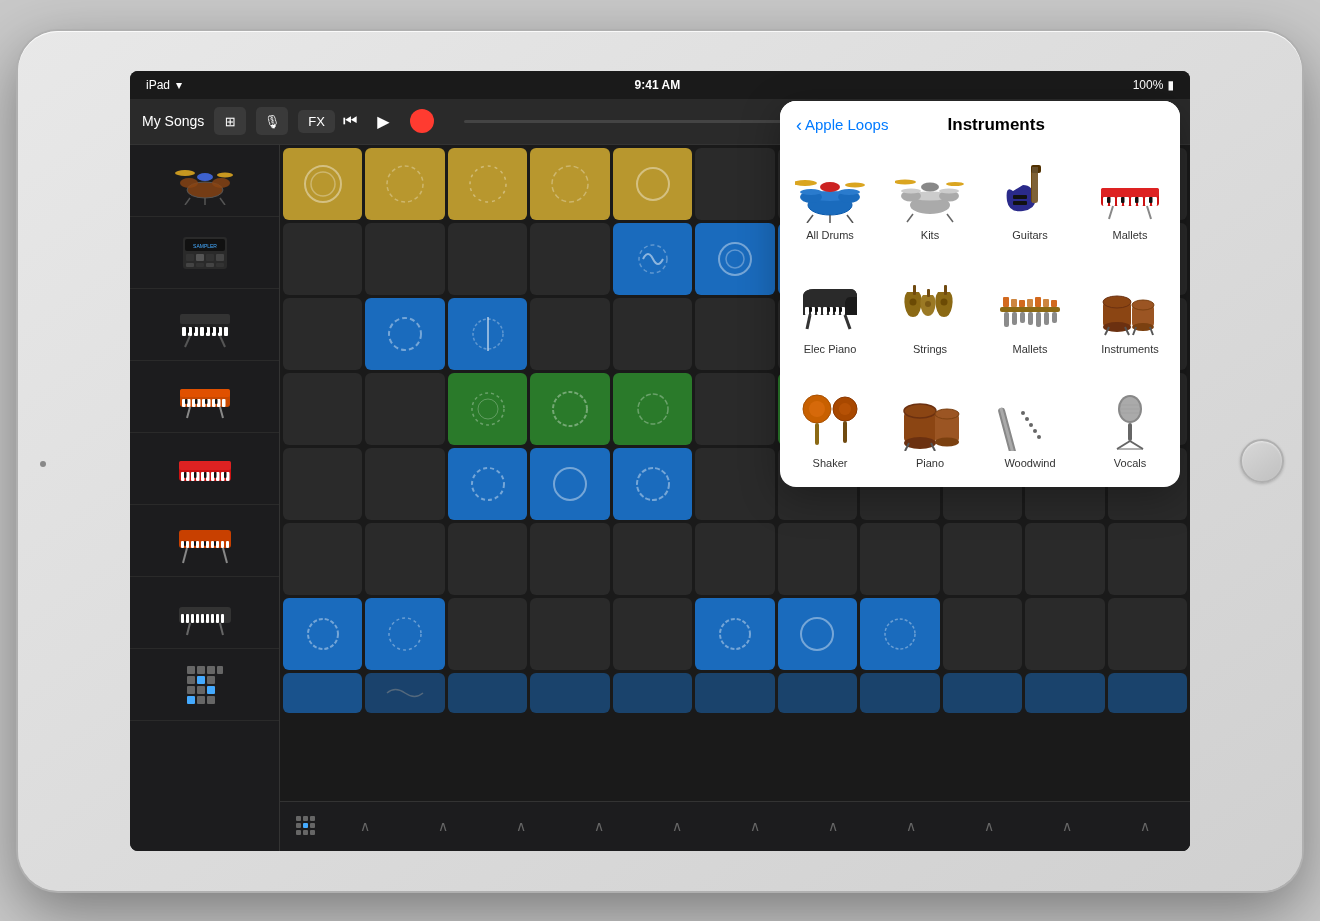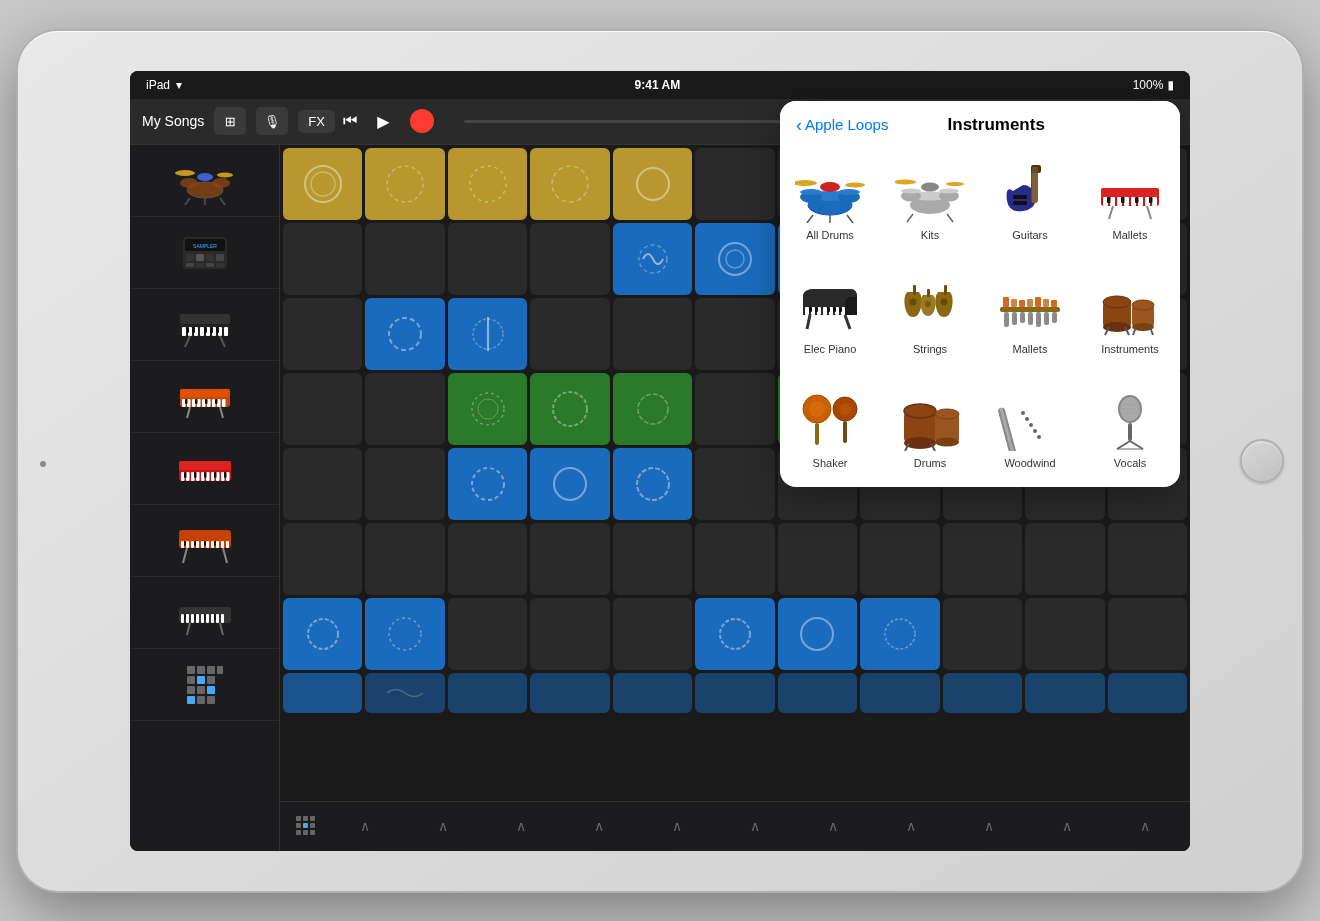--- a/index.html
+++ b/index.html
@@ -1011,21 +1011,21 @@
 
                 <ellipse cx="52" cy="23" rx="12" ry="5" fill="#9B5523"></ellipse>
                 <rect x="40" y="23" width="24" height="28" rx="4" fill="#9B5523"></rect>
                 <ellipse cx="52" cy="51" rx="12" ry="4.5" fill="#7B4010"></ellipse>
                 <ellipse cx="52" cy="23" rx="12" ry="5" fill="none" stroke="#7B4010" stroke-width="1"></ellipse>
 
                 <line x1="14" y1="52" x2="10" y2="60" stroke="#555" stroke-width="2"></line>
                 <line x1="36" y1="52" x2="40" y2="60" stroke="#555" stroke-width="2"></line>
               </svg>
             </div>
-            <span class="instrument-label">Drums</span>
+            <span class="instrument-label">Piano</span>
           </div>
 
 
 
           <div class="instrument-item">
             <div class="instrument-icon">
               <svg width="70" height="60" viewBox="0 0 70 60">
 
                 <rect x="8" y="10" width="7" height="50" rx="3" fill="#888" transform="rotate(-15 35 35)"></rect>
                 <rect x="10" y="10" width="3" height="50" rx="1" fill="#aaa" transform="rotate(-15 35 35)"></rect>

